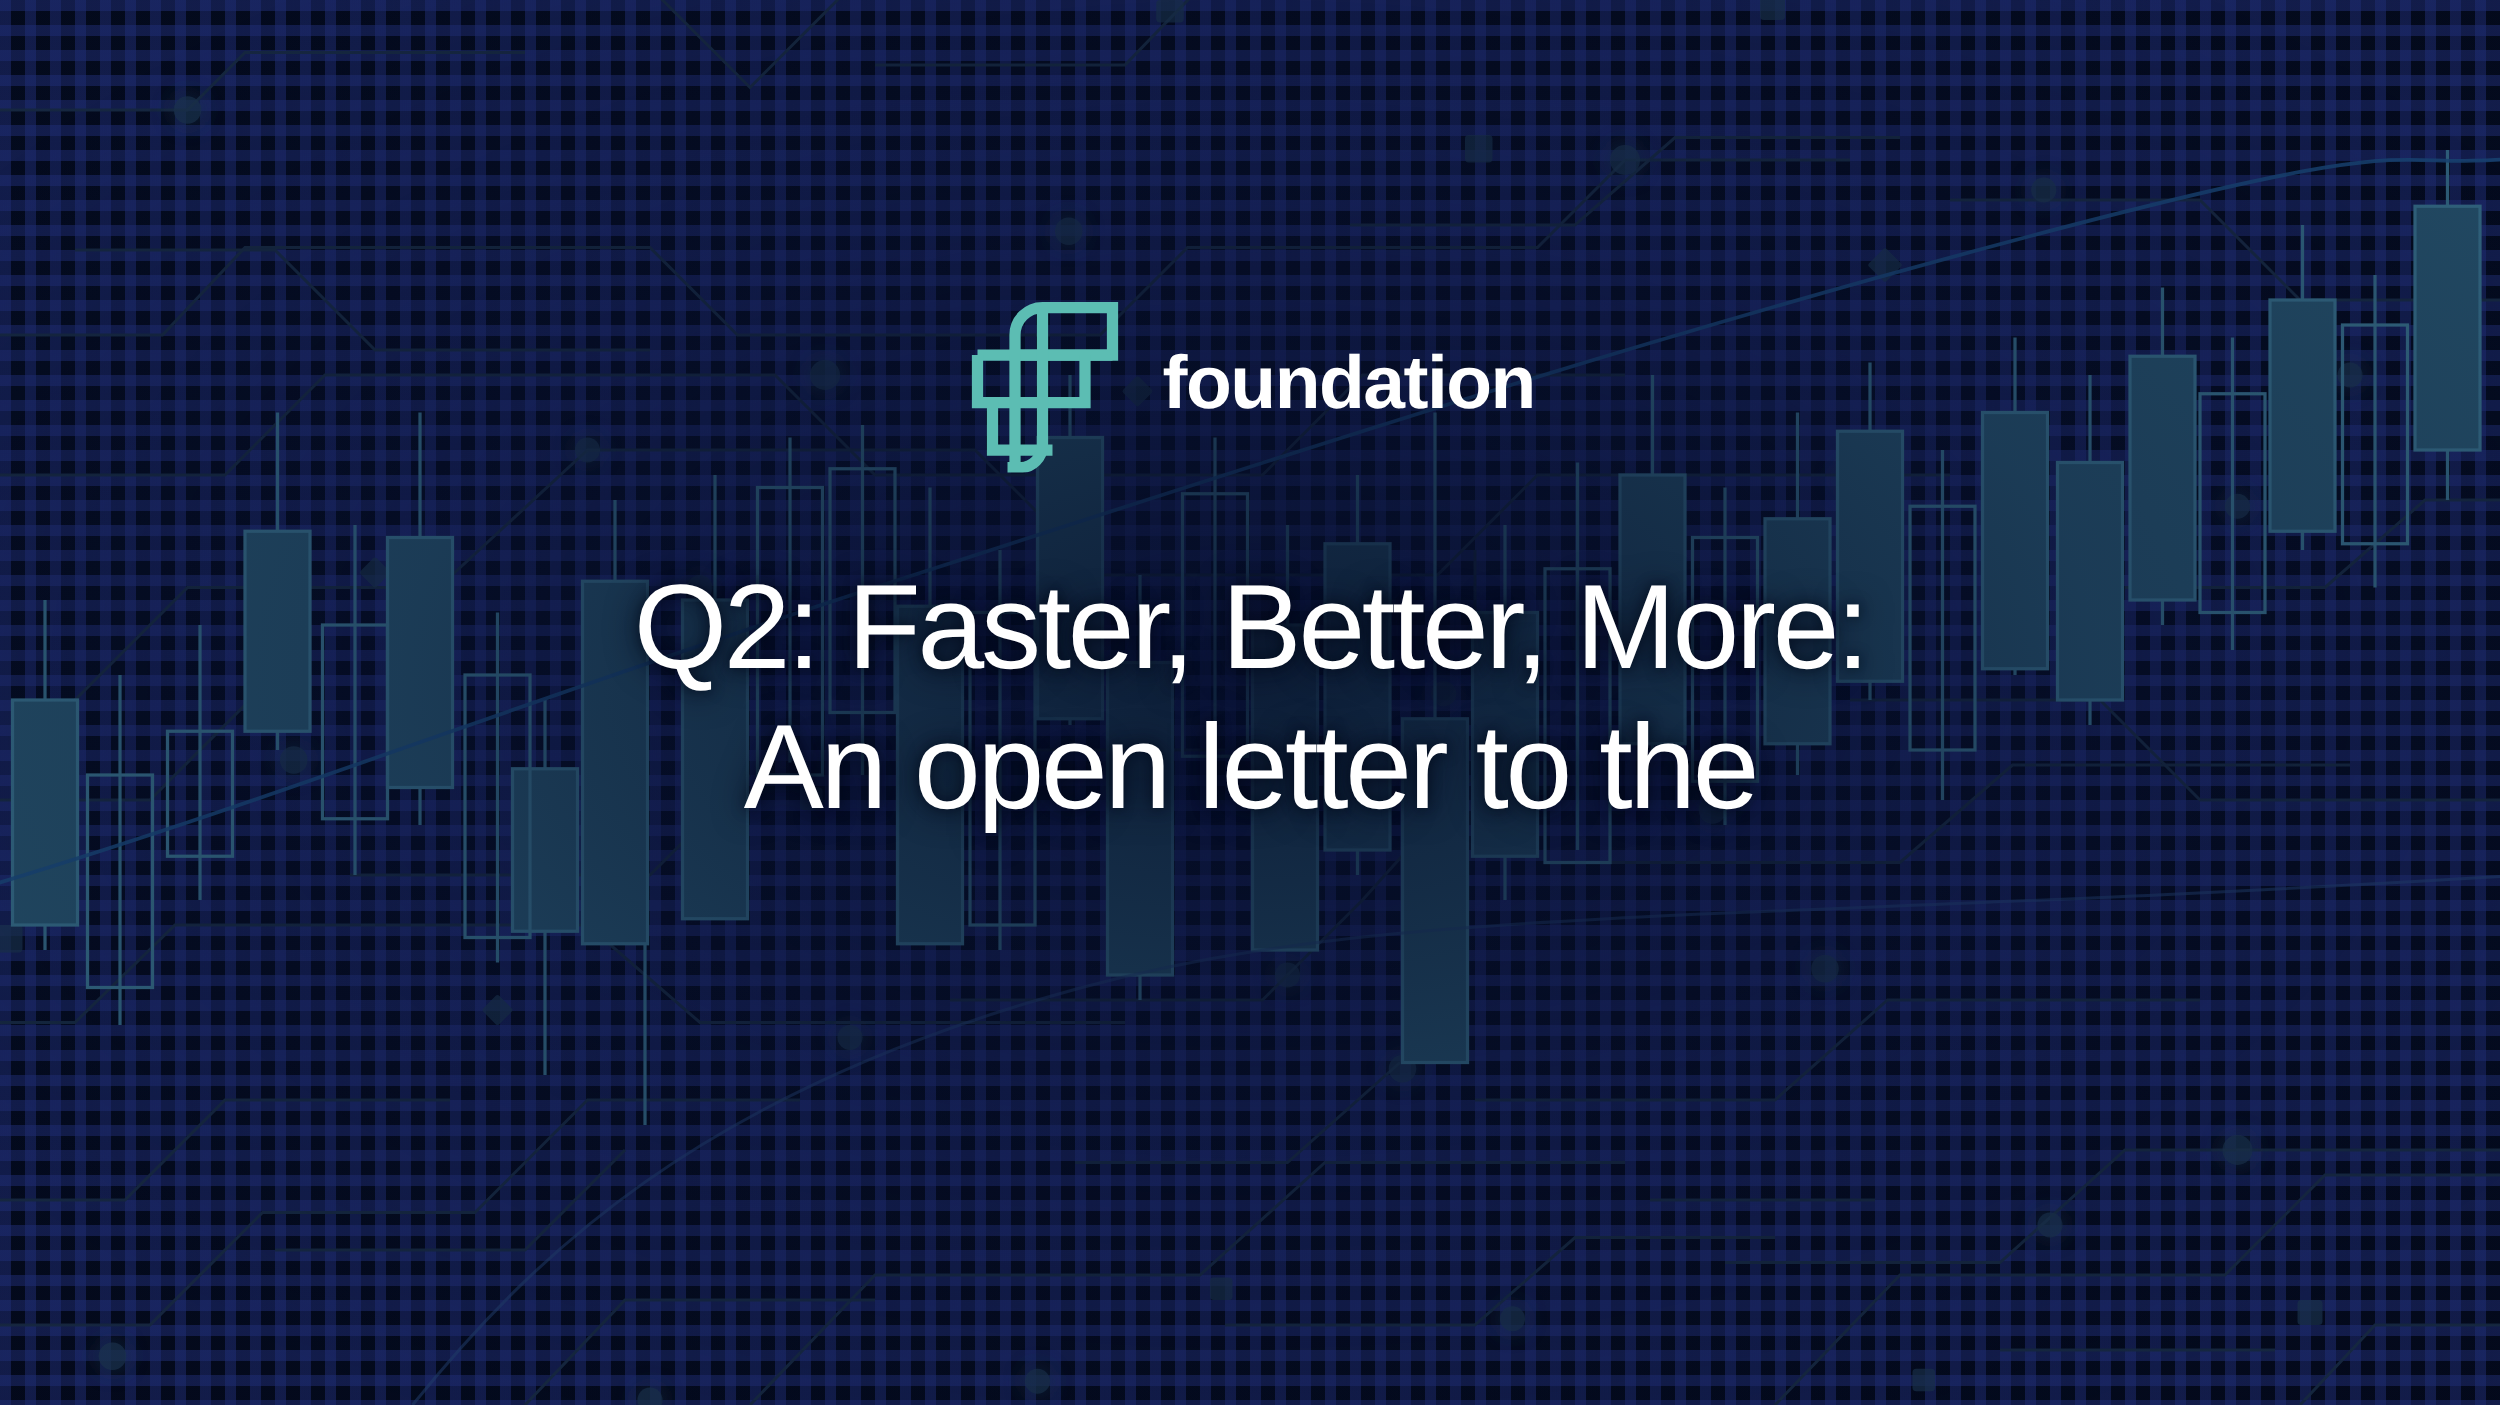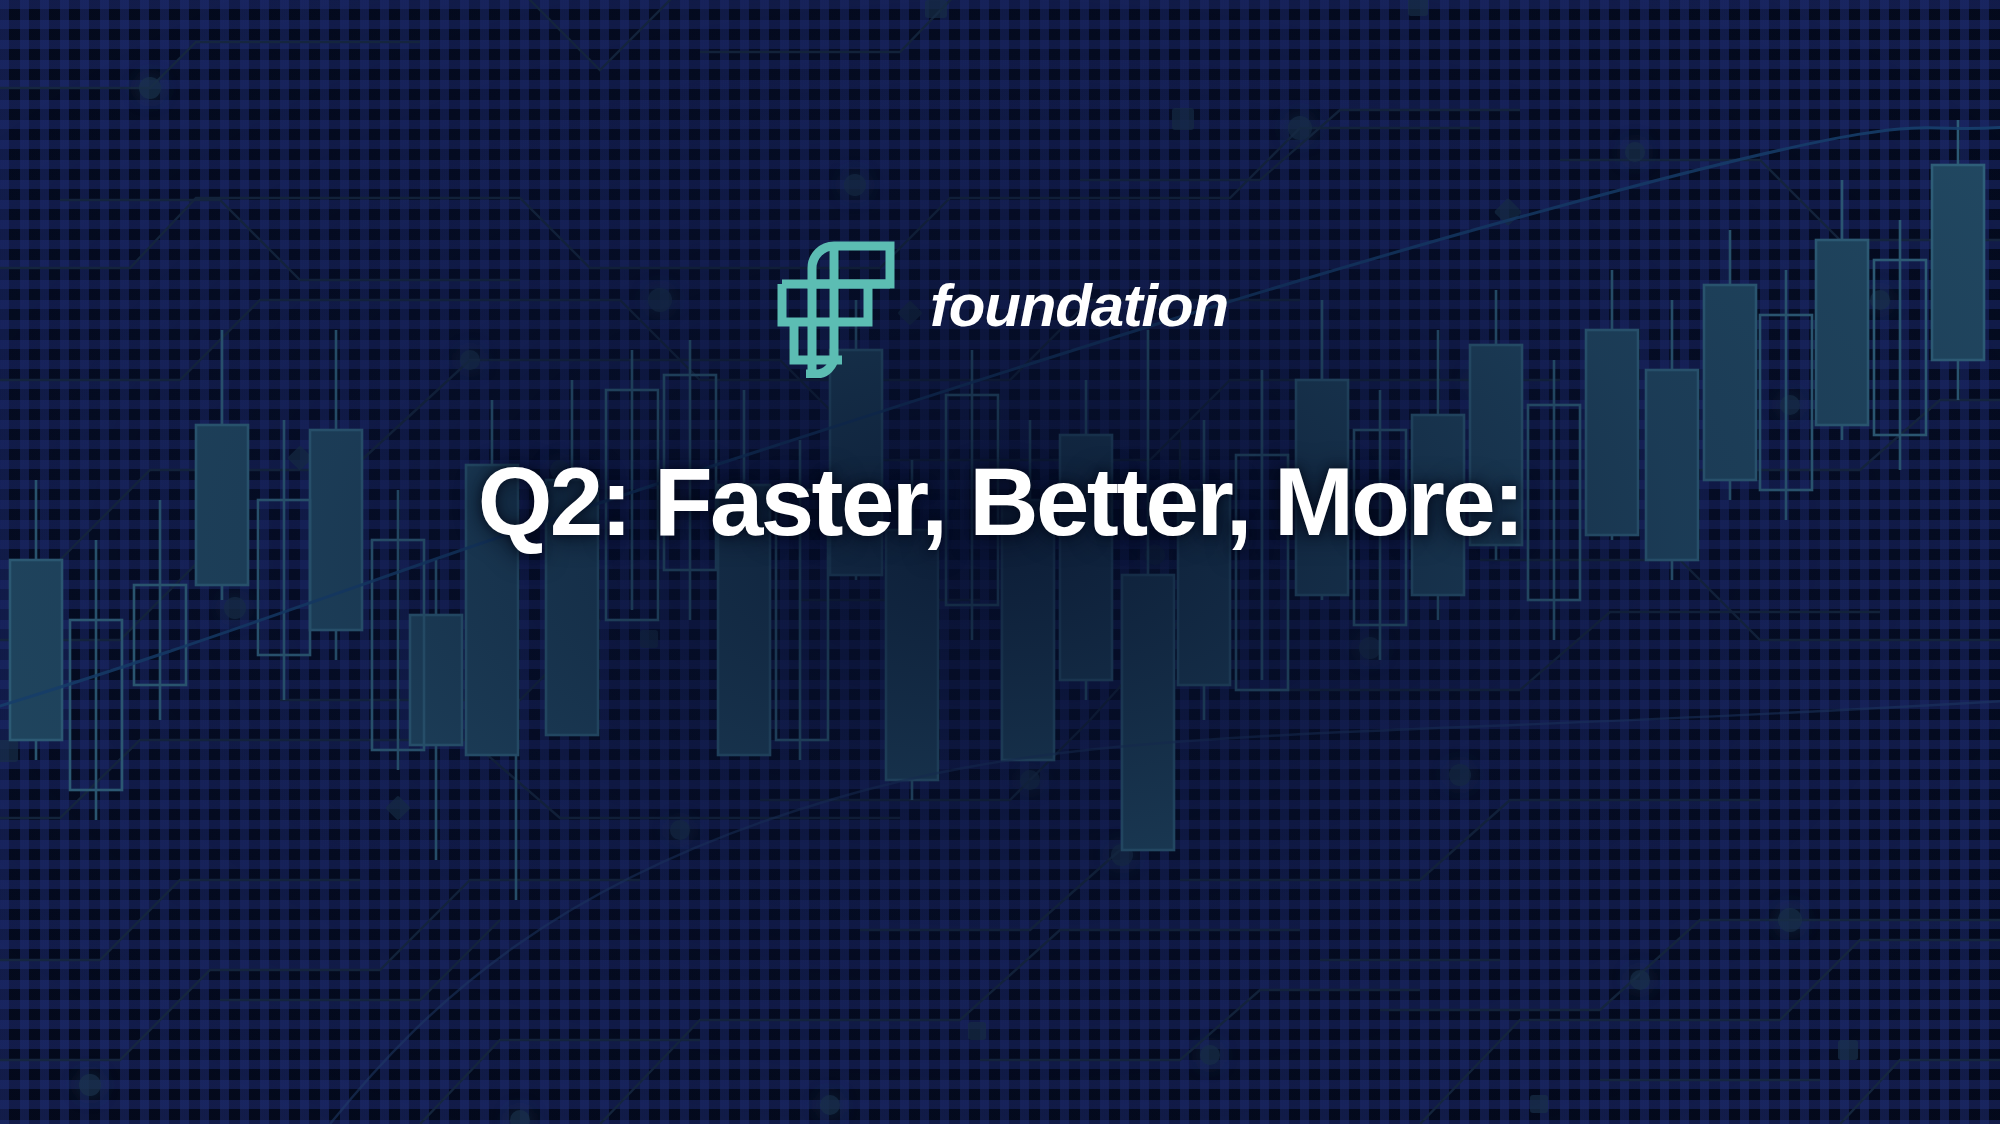--- a/index.html
+++ b/index.html
@@ -43,37 +43,36 @@
   .content {
     position:absolute; inset:0;
     display:flex; flex-direction:column;
     align-items:center; justify-content:flex-start;
     padding-top:232px;
   }
 
   .logo-row {
     display:flex; align-items:center; gap:26px;
     margin-bottom:68px;
-    font-style:italic;
   }
   .logo-mark { display:block; }
   .logo-words {
     display:flex; flex-direction:column;
     line-height:.95;
     font-weight:700;
     font-size:60px;
     letter-spacing:-1.2px;
     color:#ffffff;
   }
   .logo-line2 .tealpart { color:#5cbdb3; }
 
   .headline {
     text-align:center;
     color:#ffffff;
-    font-weight:700;
+    font-weight:400;
     font-size:96px;
     line-height:1.17;
     letter-spacing:-2.6px;
     text-shadow:0 2px 26px rgba(3,8,23,.85), 0 0 10px rgba(3,8,23,.7);
     max-width:1500px;
   }
   .headline .hl { display:block; white-space:nowrap; }
 </style>
 </head>
 <body>
@@ -296,16 +295,17 @@
         <path d="M62 14 V124 A18 18 0 0 1 44 142 H34"></path>
         <path d="M40 52 V142"></path>
       </svg>
       <div class="logo-words">
         <span class="logo-line1">foundation</span>
       </div>
     </div>
 
     <h1 class="headline">
       <span class="hl">Q2: Faster, Better, More:</span>
+      <span class="hl">An open letter to the</span>
     </h1>
 
   </div>
 </div>
 
 </body></html>

